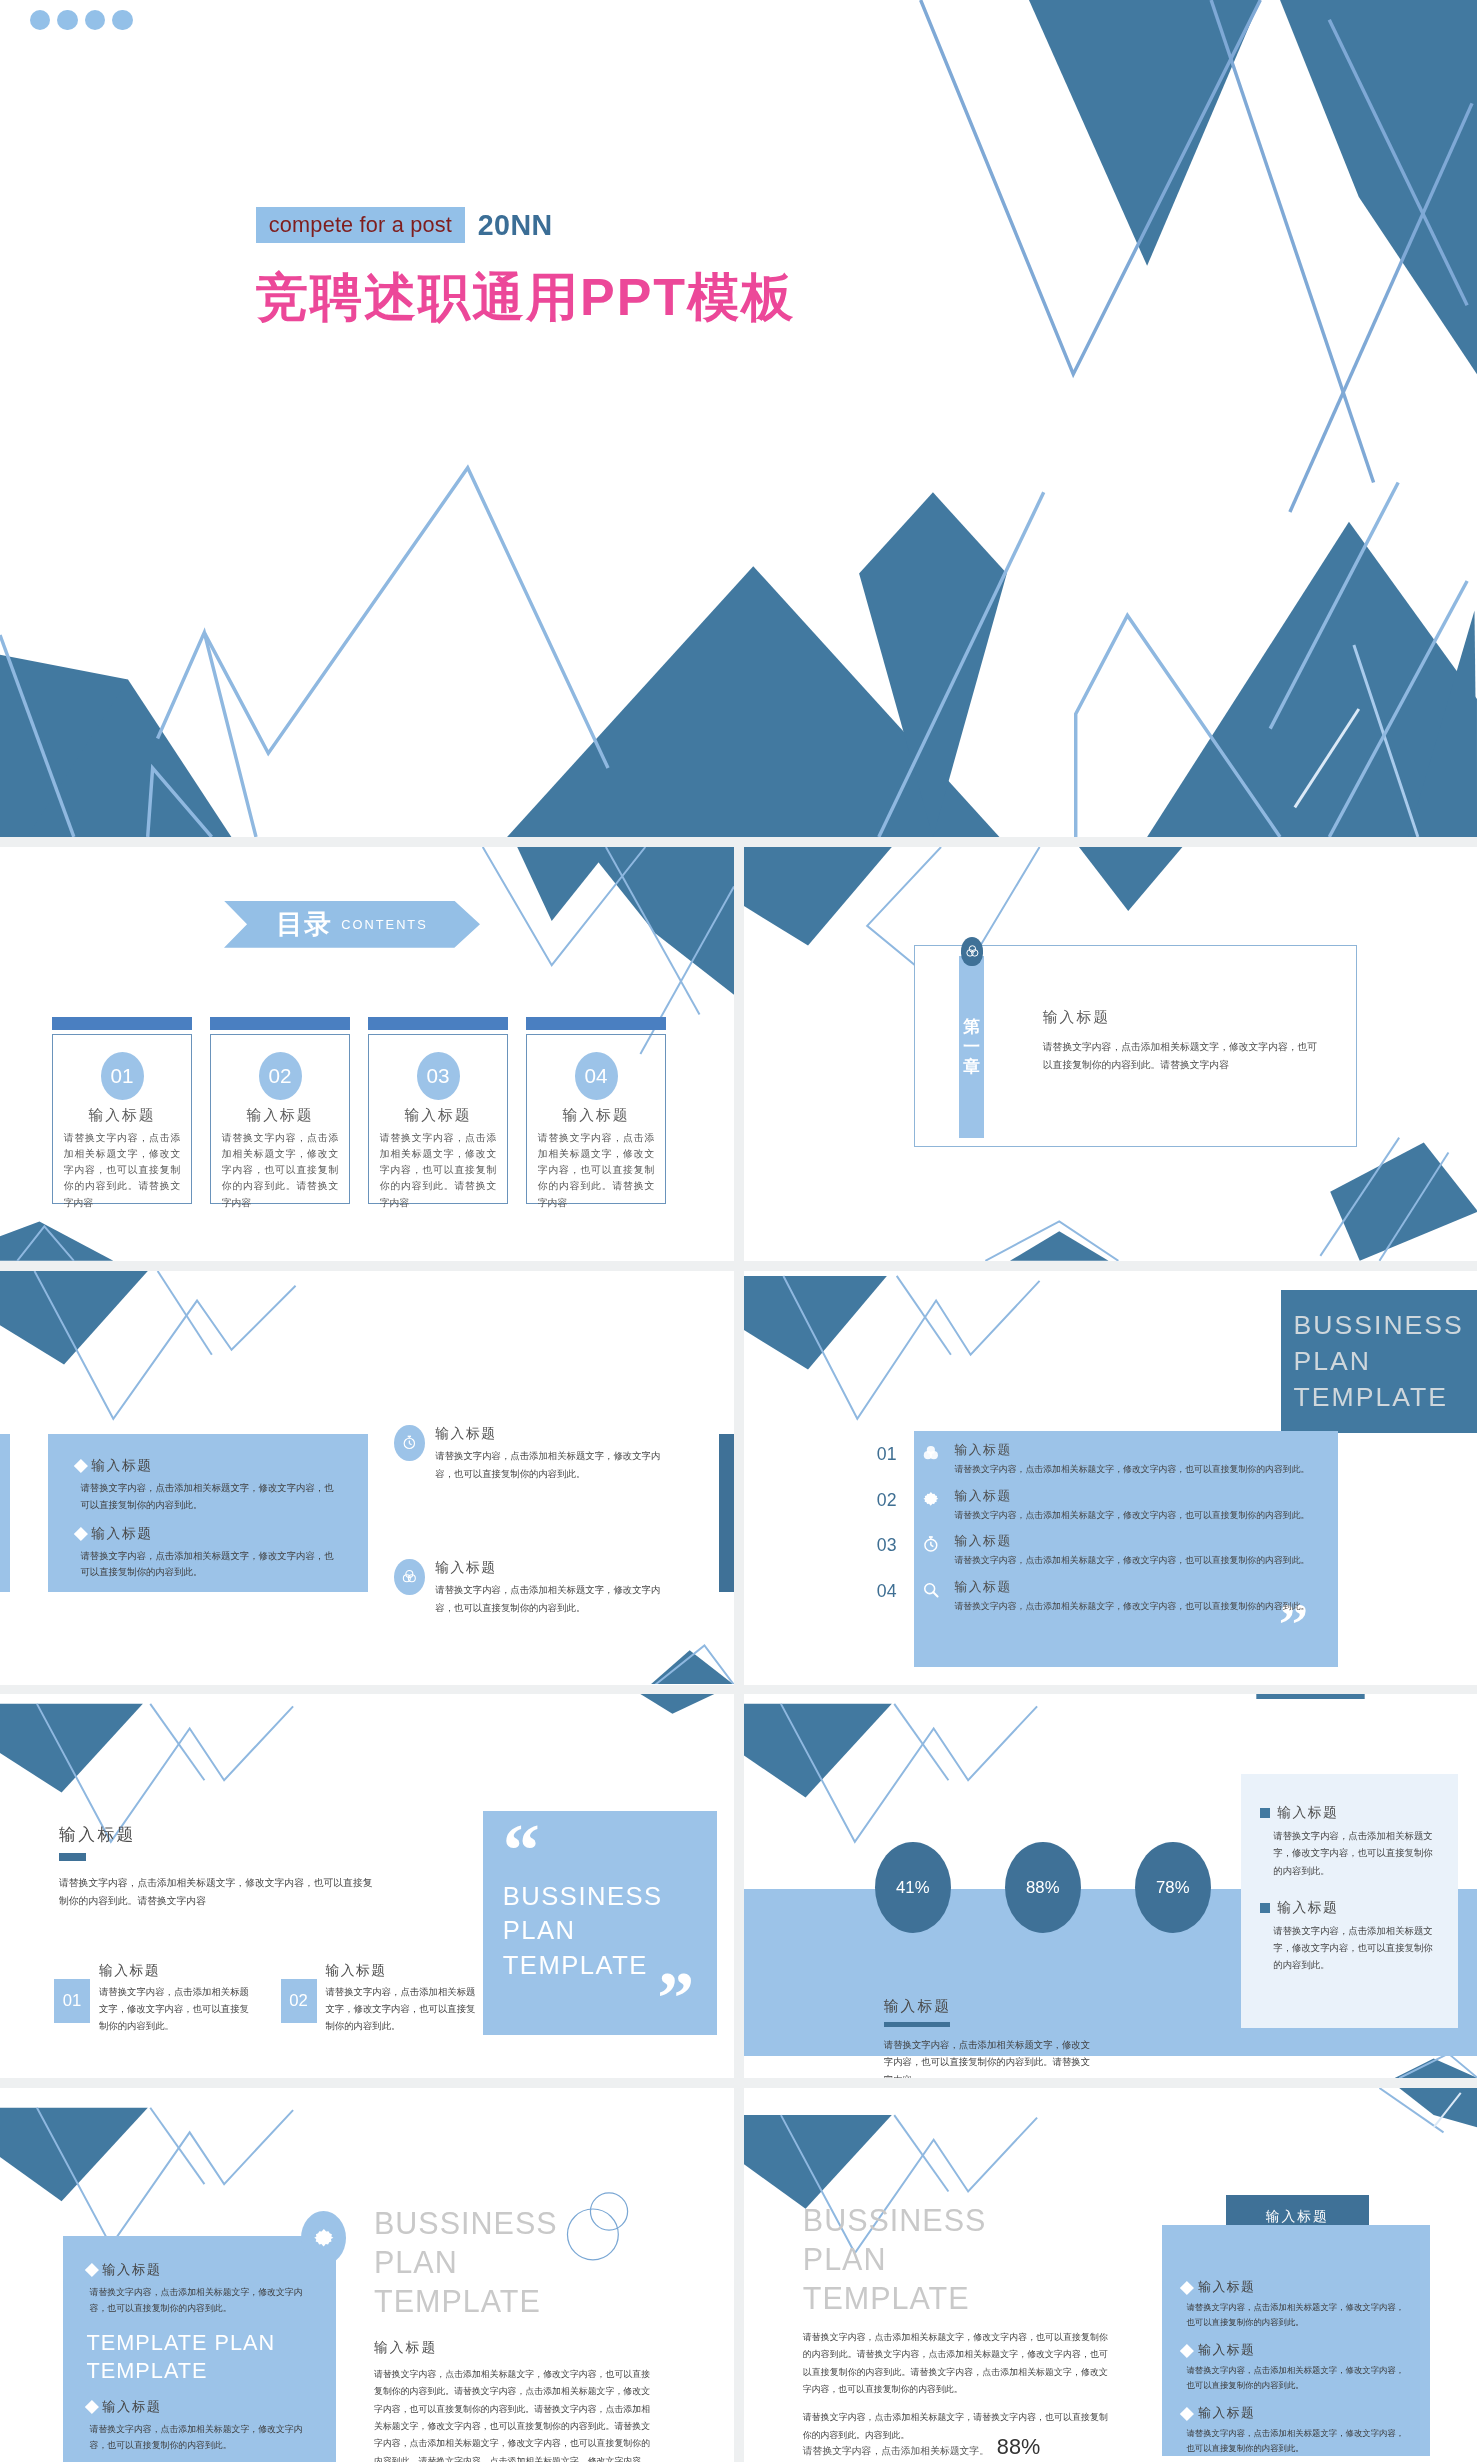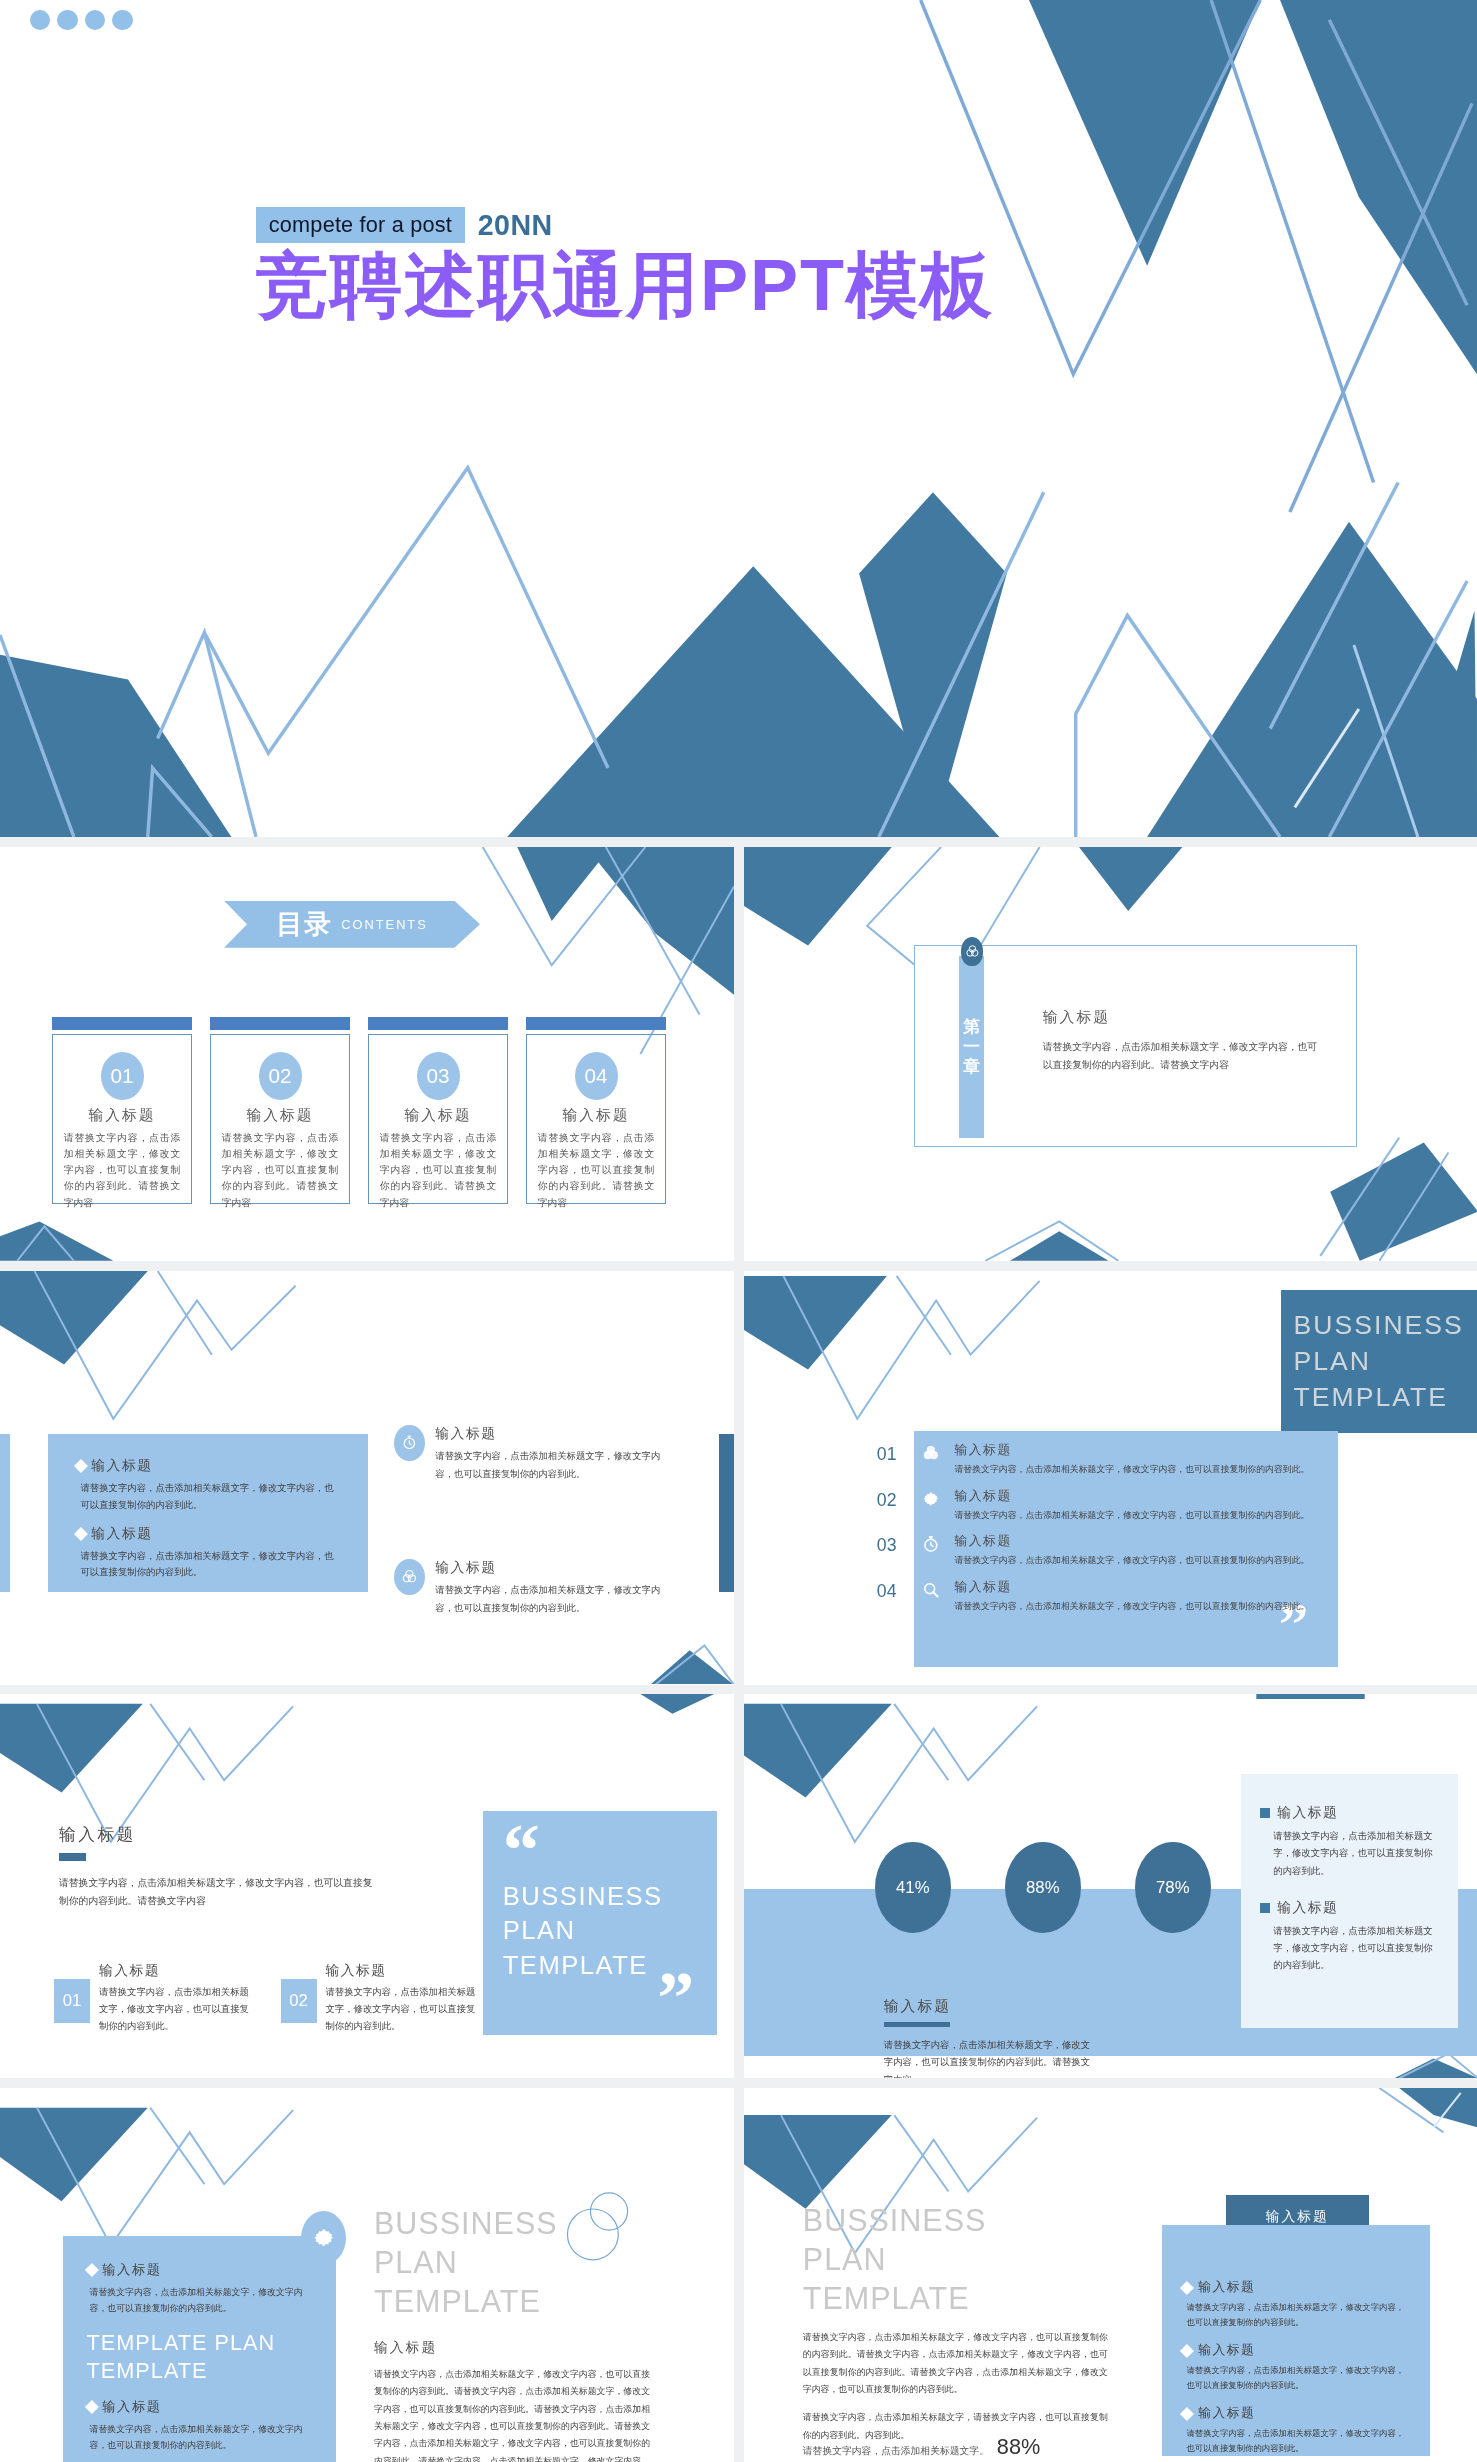--- a/index.html
+++ b/index.html
@@ -34,37 +34,37 @@
   }
   .hero-art { position: absolute; inset: 0; z-index: 1; }
   .hero-text {
     position: absolute;
     left: 256px; top: 207px;
     z-index: 5;
   }
   .tagrow { display: flex; align-items: center; gap: 12.8px; }
   .tag-chip {
     background: #93c0e8;
-    color: #0f172a;
+    color: #7f1d1d;
     font-size: 21.7px;
     letter-spacing: 0.2px;
     padding: 6.9px 12.8px 7.9px 12.8px;
     line-height: 1;
     white-space: nowrap;
   }
   .year {
     color: #3b6e96;
     font-size: 28.6px;
     font-weight: bold;
     letter-spacing: 0.5px;
   }
   .hero-h1 {
-    margin-top: 5px;
-    color: #8b5cf6;
-    font-size: 72px;
+    margin-top: 27px;
+    color: #ec4899;
+    font-size: 52px;
     font-weight: bold;
     letter-spacing: 2px;
     line-height: 1.05;
     white-space: nowrap;
   }
   .hero-sub {
     margin-top: 12.8px;
     color: #7d99b3;
     font-size: 23.6px;
     letter-spacing: 8.9px;

